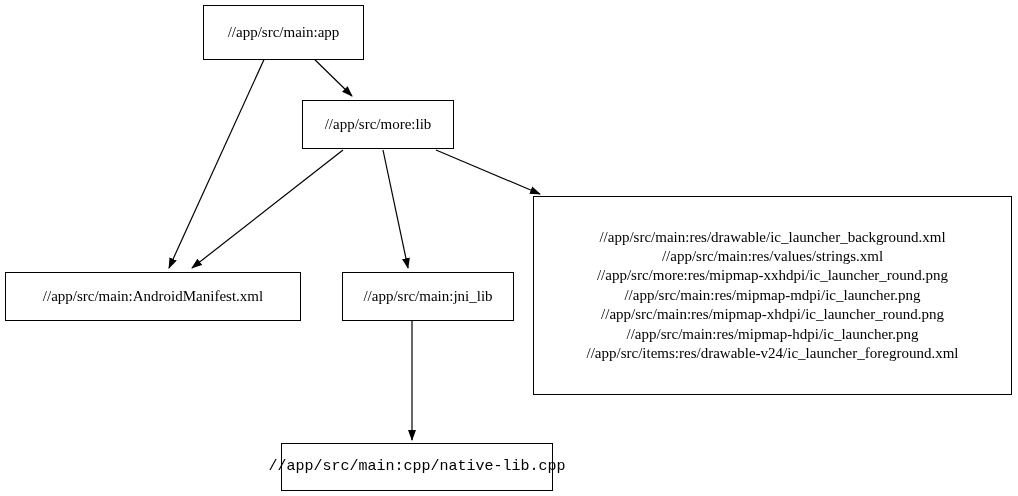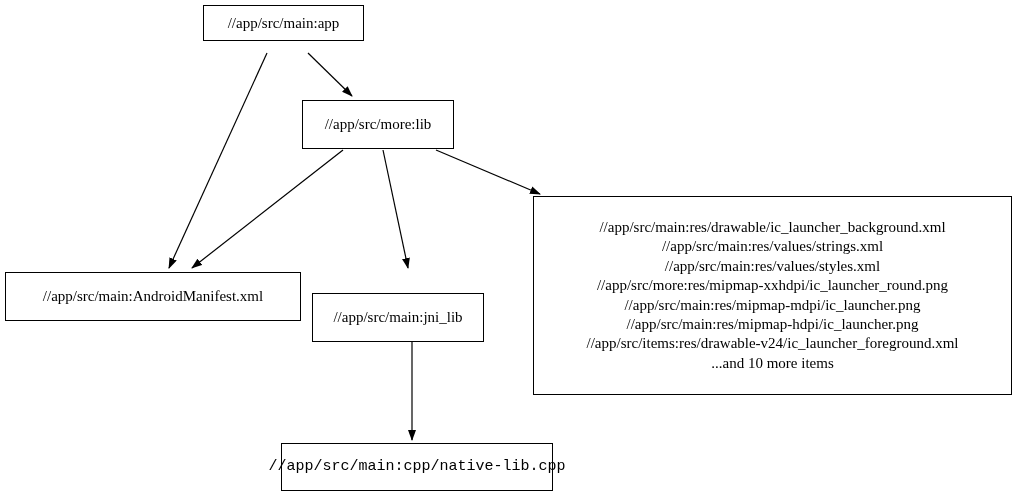--- a/index.html
+++ b/index.html
@@ -29,24 +29,24 @@
     border: 1px solid #000000;
     background: #ffffff;
     display: flex;
     align-items: center;
     justify-content: center;
     text-align: center;
     font-size: 15px;
     line-height: 1.25;
     white-space: nowrap;
   }
-  #node-app       { left: 203px; top: 5px;   width: 161px; height: 36px; }
+  #node-app       { left: 203px; top: 5px;   width: 161px; height: 55px; }
   #node-lib       { left: 302px; top: 100px; width: 152px; height: 49px; }
   #node-manifest  { left: 5px;   top: 272px; width: 296px; height: 49px; }
-  #node-jni-lib   { left: 312px; top: 272px; width: 172px; height: 49px; margin-top: 21px; }
+  #node-jni-lib   { left: 342px; top: 272px; width: 172px; height: 49px; }
   #node-native    { left: 281px; top: 443px; width: 272px; height: 48px; font-family: Liberation Mono, monospace; }
   #node-resources {
     left: 533px; top: 196px; width: 479px; height: 199px;
     flex-direction: column;
     justify-content: center;
     font-size: 15px;
     line-height: 19.4px;
   }
   .res-line { display: block; }
 </style>
@@ -81,25 +81,24 @@
     <span>//app/src/main:AndroidManifest.xml</span>
   </div>
 
   <div class="node" id="node-jni-lib">
     <span>//app/src/main:jni_lib</span>
   </div>
 
   <div class="node" id="node-resources">
     <span class="res-line">//app/src/main:res/drawable/ic_launcher_background.xml</span>
     <span class="res-line">//app/src/main:res/values/strings.xml</span>
-    <span class="res-line">//app/src/main:res/values/styles.xml</span>
     <span class="res-line">//app/src/more:res/mipmap-xxhdpi/ic_launcher_round.png</span>
     <span class="res-line">//app/src/main:res/mipmap-mdpi/ic_launcher.png</span>
+    <span class="res-line">//app/src/main:res/mipmap-xhdpi/ic_launcher_round.png</span>
     <span class="res-line">//app/src/main:res/mipmap-hdpi/ic_launcher.png</span>
     <span class="res-line">//app/src/items:res/drawable-v24/ic_launcher_foreground.xml</span>
-    <span class="res-line">...and 10 more items</span>
   </div>
 
   <div class="node" id="node-native">
     <span>//app/src/main:cpp/native-lib.cpp</span>
   </div>
 
 </div>
 
 </body></html>

